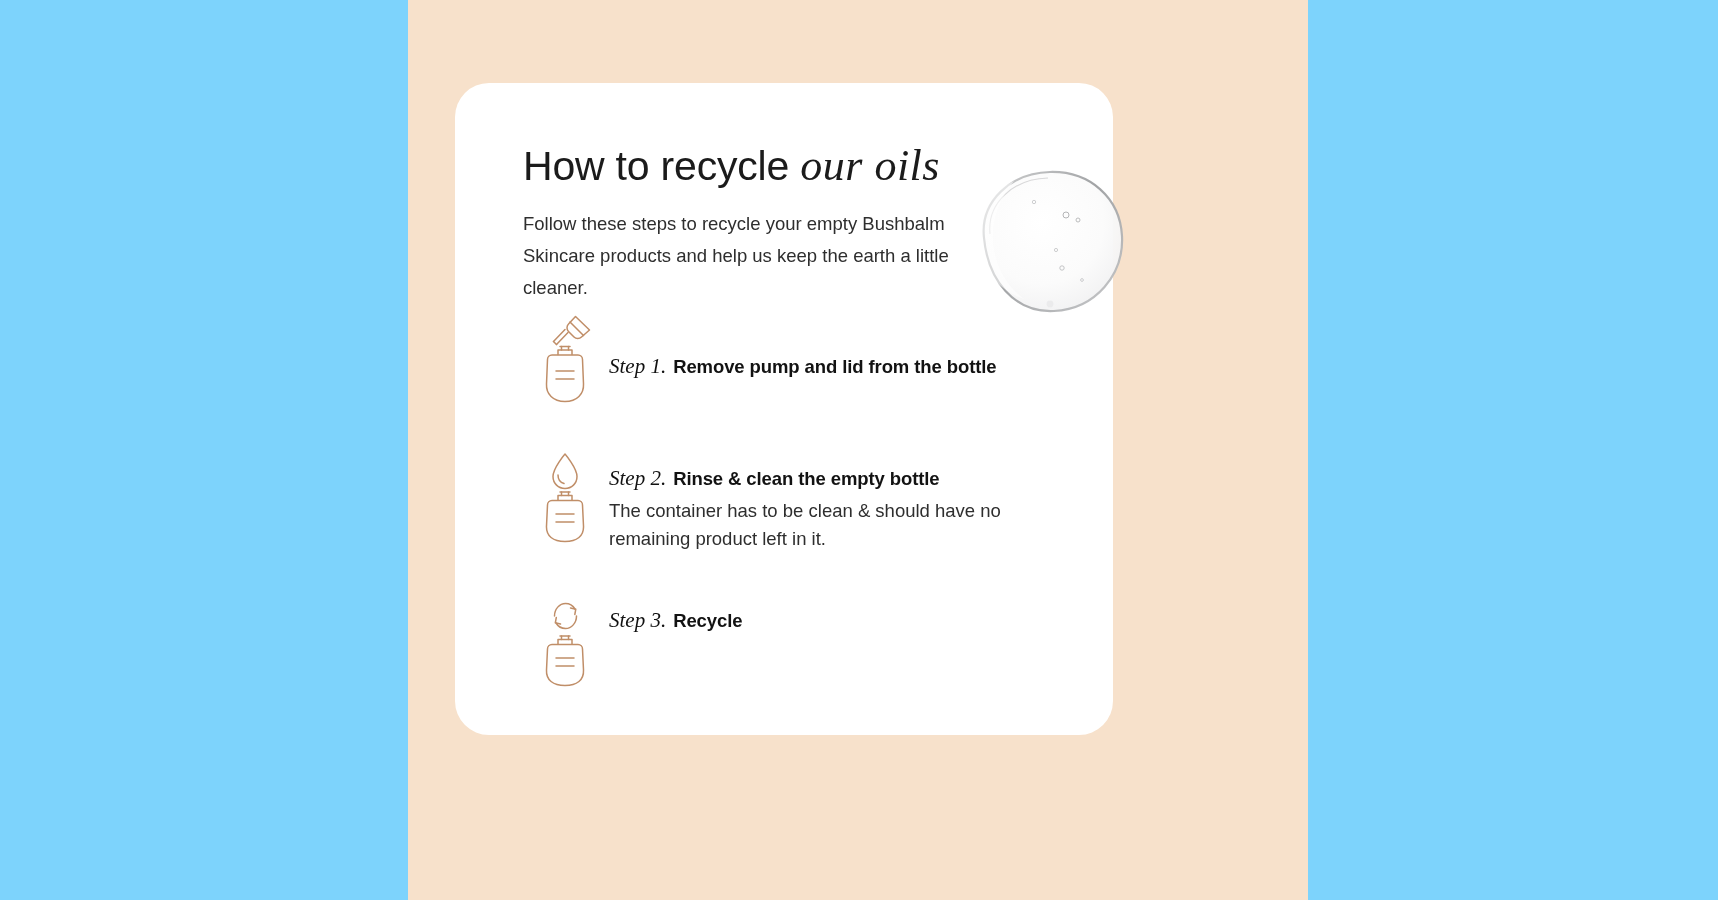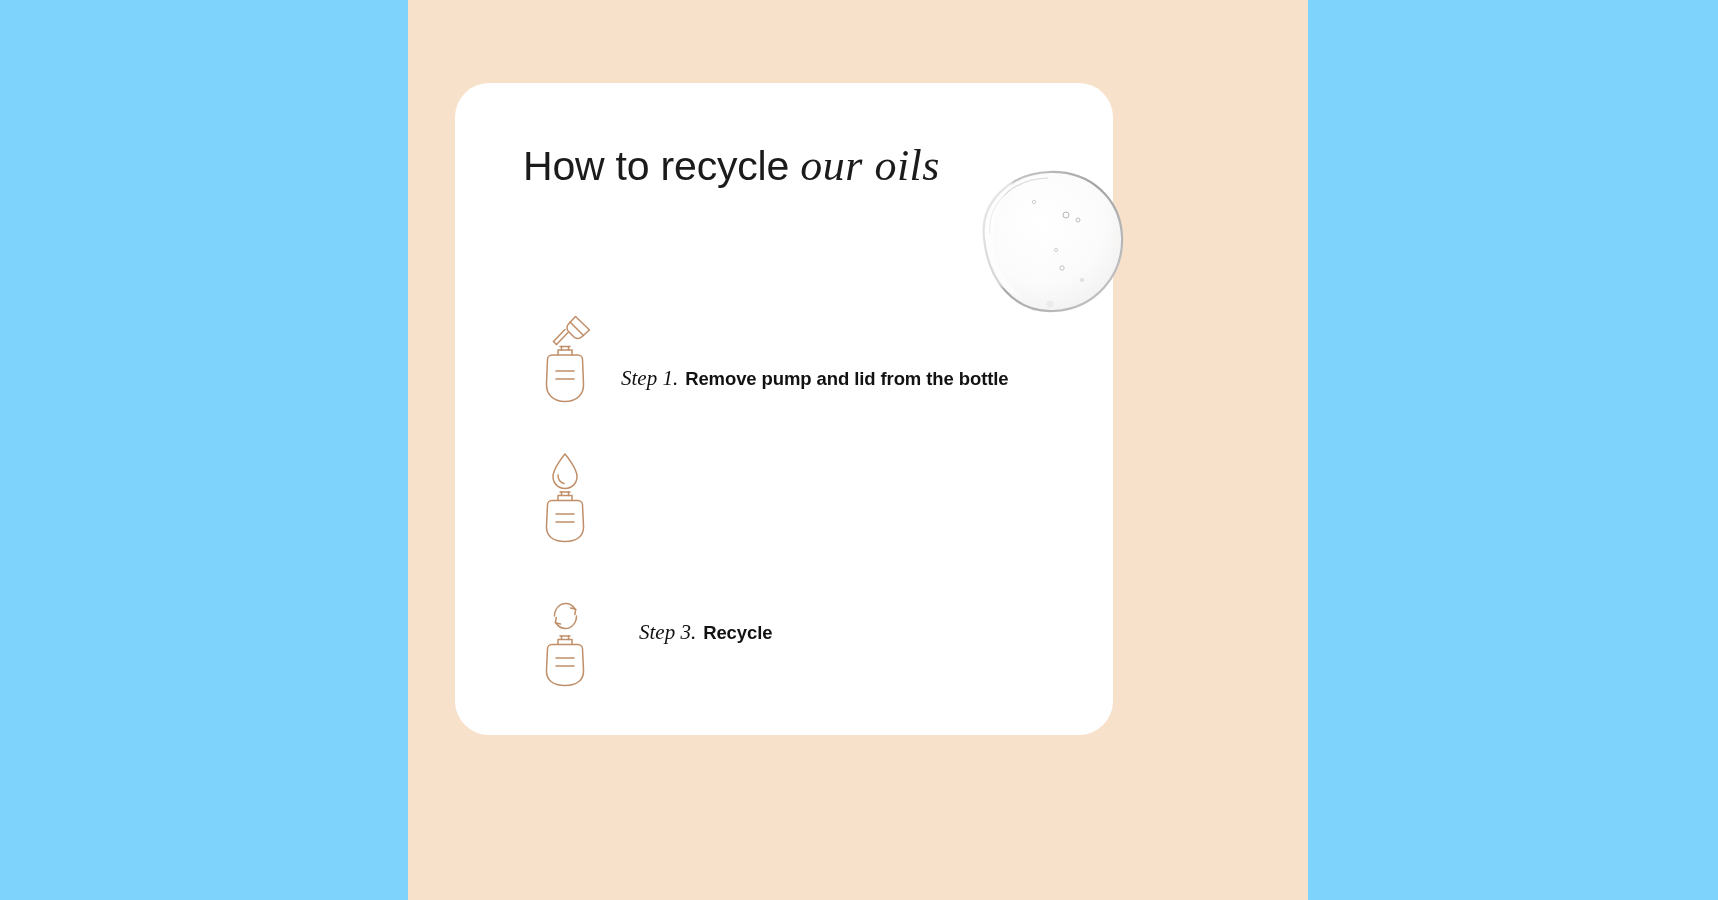--- a/index.html
+++ b/index.html
@@ -108,21 +108,21 @@
     justify-content: center;
     align-items: flex-start;
   }
 
   .step-body {
     flex: 1 1 auto;
     padding-top: 2px;
   }
 
   .step-heading-line {
-    margin: 12px;
+    margin: 0;
     font-size: 19px;
     line-height: 1.42;
     color: #121212;
   }
   .step-label {
     font-family: "Liberation Serif", serif;
     font-style: italic;
     font-weight: 400;
     font-size: 21px;
     color: #111111;
@@ -139,21 +139,21 @@
     font-size: 18.5px;
     line-height: 1.5;
     color: #2e2e2e;
     font-weight: 400;
   }
   .step-desc:empty { display: none; }
 
   
   #step-row-1 { height: 112px; }
   #step-row-2 { height: 118px; }
-  #step-row-3 { height: 110px; gap: 18px; }
+  #step-row-3 { height: 110px; }
 
   #step-row-1 .step-body { padding-top: 42px; }
   #step-row-2 .step-body { padding-top: 16px; }
   #step-row-3 .step-body { padding-top: 14px; }
 
   #step-row-1 .step-icon-cell { padding-top: 0px; }
   #step-row-2 .step-icon-cell { padding-top: 0px; }
   #step-row-3 .step-icon-cell { padding-top: 0px; }
 </style>
 </head>
@@ -185,20 +185,21 @@
     <circle cx="108" cy="52" r="2.0" fill="none" stroke="#b4b5b7" stroke-width="0.9"></circle>
     <circle cx="86" cy="82" r="1.6" fill="none" stroke="#c0c1c3" stroke-width="0.8"></circle>
     <circle cx="92" cy="100" r="2.2" fill="none" stroke="#bcbdbf" stroke-width="0.9"></circle>
     <circle cx="112" cy="112" r="1.4" fill="none" stroke="#c2c3c5" stroke-width="0.8"></circle>
     <circle cx="64" cy="34" r="1.7" fill="none" stroke="#c2c3c5" stroke-width="0.8"></circle>
     <circle cx="80" cy="136" r="3.4" fill="#e8e9ea" opacity="0.8"></circle>
   </svg>
 
   <div id="text-col">
     <h1 id="page-title"><span>How to recycle </span><span class="title-italic">our oils</span></h1>
+    <p id="intro-paragraph">Follow these steps to recycle your empty Bushbalm Skincare products and help us keep the earth a little cleaner.</p>
   </div>
 
   <div id="steps-list">
 
     <div class="step-row" id="step-row-1">
       <div class="step-icon-cell">
         <svg width="64" height="98" viewBox="0 0 64 98">
           <g fill="none" stroke="#C08E68" stroke-width="1.5" stroke-linecap="round" stroke-linejoin="round">
 
             <path d="M41.5 6.5 L55.5 20.0 L47.5 27.0 C45.5 29.0 42.0 29.0 40.0 27.0 L34.5 21.5 C32.5 19.5 32.5 16.0 34.5 14.0 Z"></path>
@@ -238,20 +239,24 @@
             <path d="M27.5 47.5 L27.5 44.0 M34.5 47.5 L34.5 44.0"></path>
             <path d="M26.0 44.0 L36.0 44.0"></path>
 
             <path d="M18.0 52.5 L44.0 52.5 C46.5 52.5 48.5 54.5 48.5 57.0 L49.5 78.0 C50.0 88.0 43.0 93.5 31.0 93.5 C19.0 93.5 12.0 88.0 12.5 78.0 L13.5 57.0 C13.5 54.5 15.5 52.5 18.0 52.5 Z"></path>
 
             <path d="M22.0 66.0 L40.0 66.0"></path>
             <path d="M22.0 74.0 L40.0 74.0"></path>
           </g>
         </svg>
       </div>
+      <div class="step-body">
+        <p class="step-heading-line"><span class="step-label">Step 2.</span><span class="step-title">Rinse &amp; clean the empty bottle</span></p>
+        <p class="step-desc">The container has to be clean &amp; should have no remaining product left in it.</p>
+      </div>
     </div>
 
     <div class="step-row" id="step-row-3">
       <div class="step-icon-cell">
         <svg width="64" height="98" viewBox="0 0 64 98">
           <g fill="none" stroke="#C08E68" stroke-width="1.5" stroke-linecap="round" stroke-linejoin="round">
 
             <path d="M20.5 24.0 C20.5 17.0 25.5 11.5 31.5 11.5 C35.5 11.5 39.0 13.7 41.0 17.0"></path>
             <path d="M42.5 24.0 C42.5 31.0 37.5 36.5 31.5 36.5 C27.5 36.5 24.0 34.3 22.0 31.0"></path>
 

